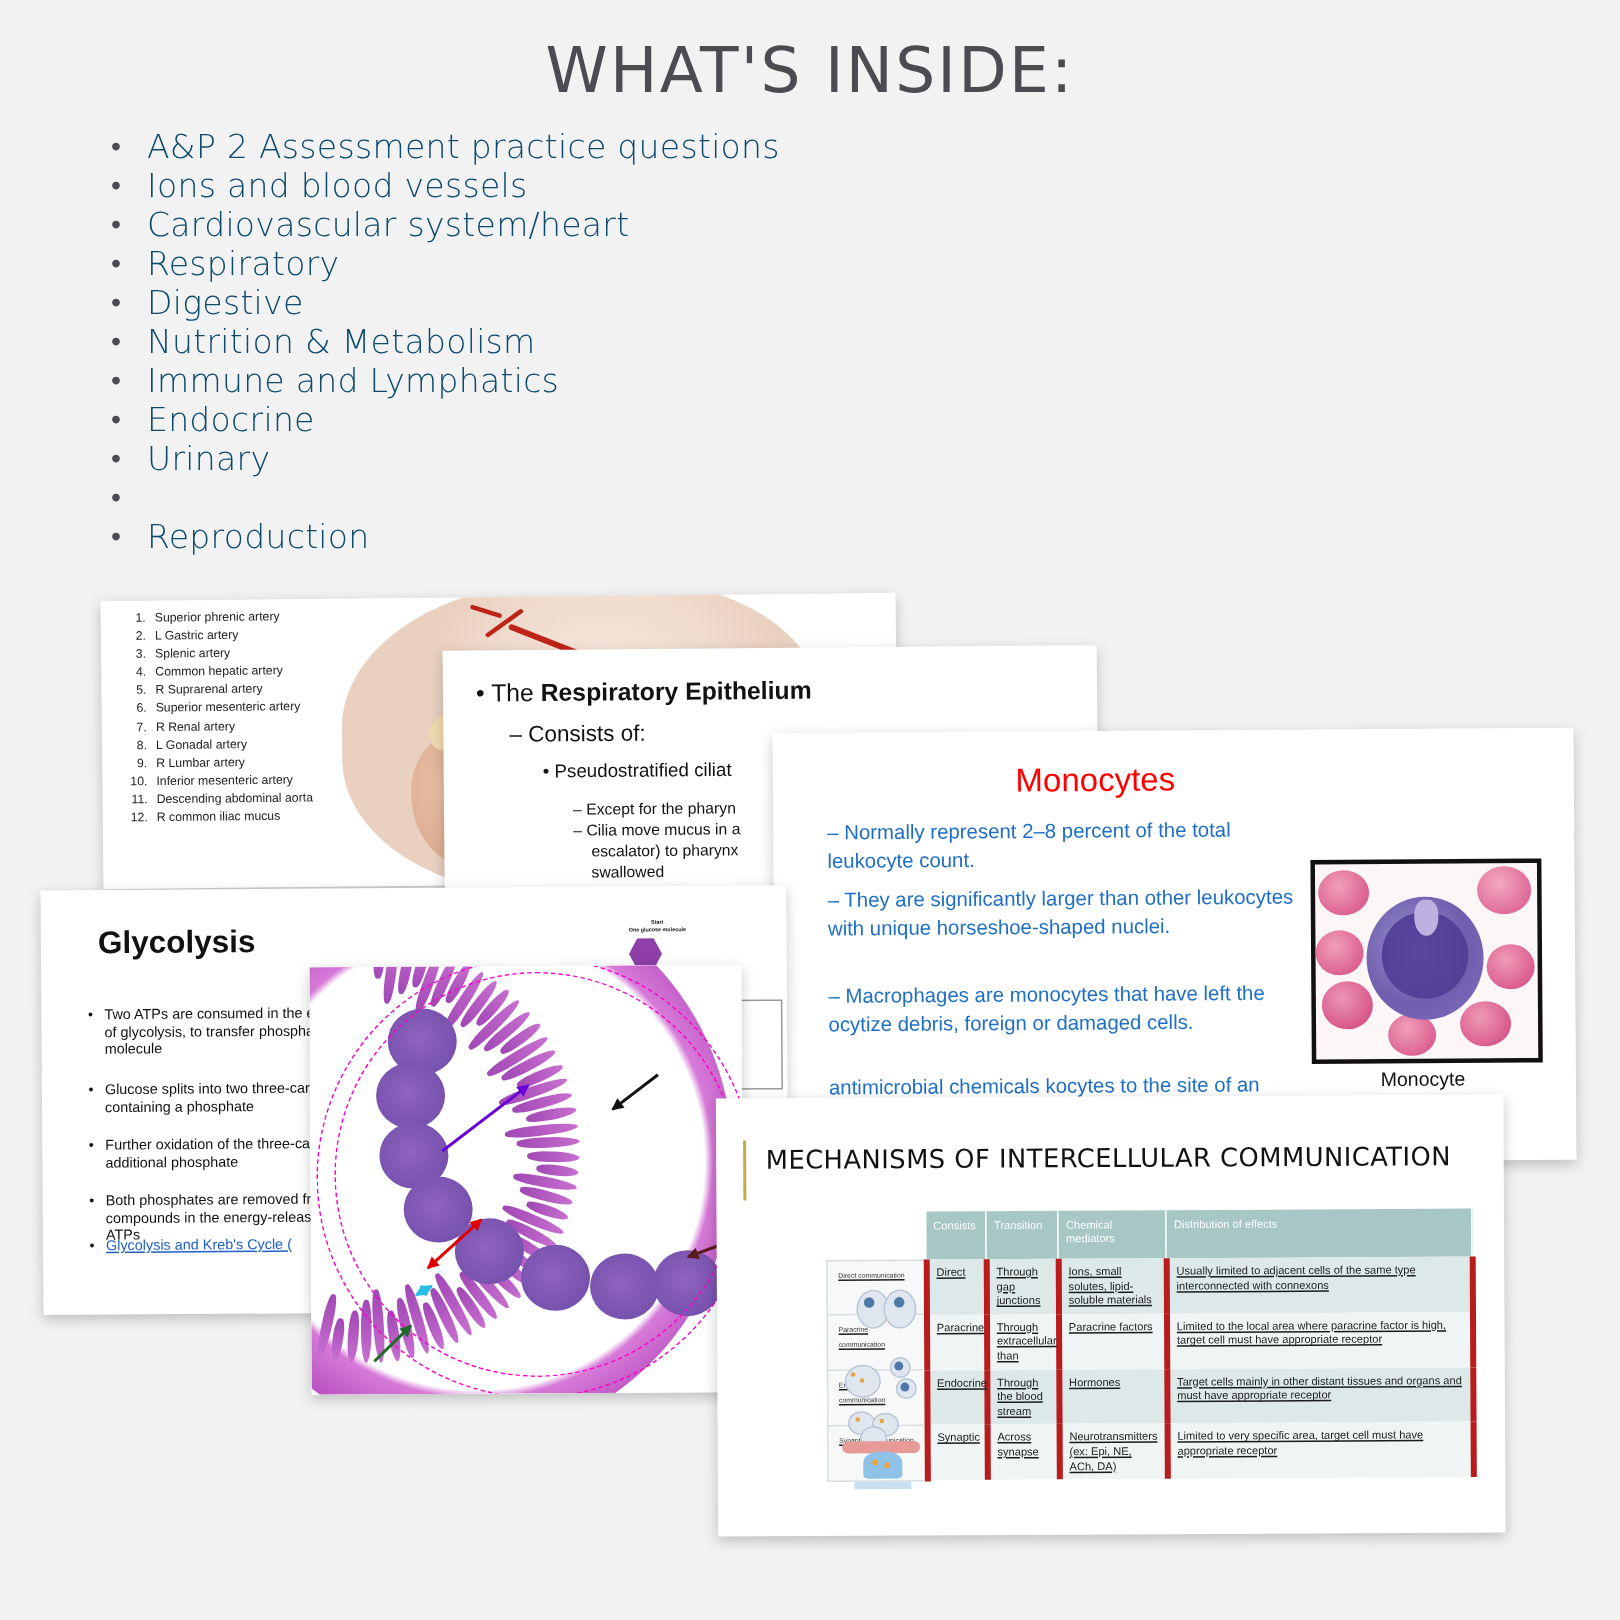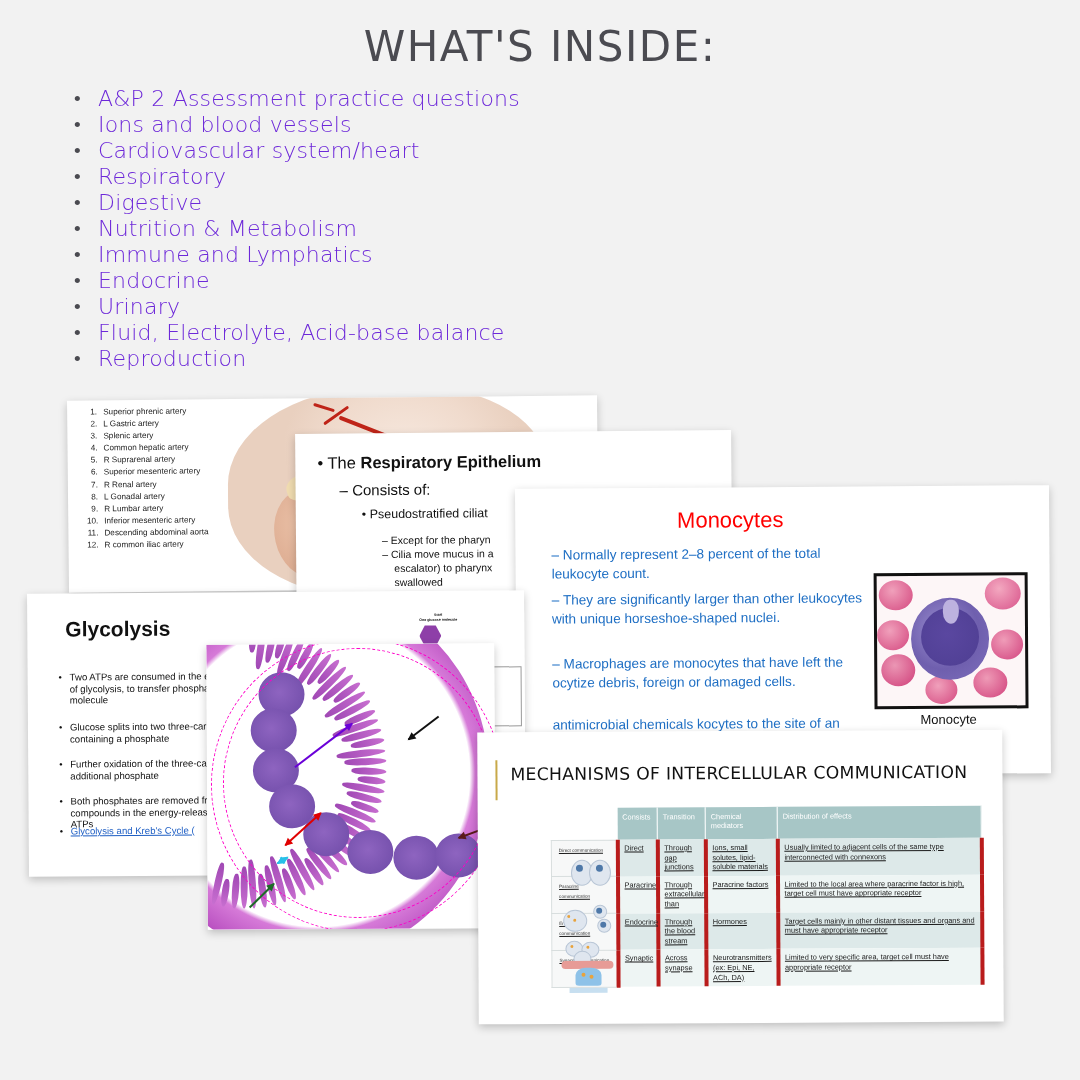--- a/index.html
+++ b/index.html
@@ -13,21 +13,21 @@
   
   .headline{
     position:absolute;left:0;top:22px;width:1080px;text-align:center;
     font-size:42px;letter-spacing:1.5px;color:#4b4b51;font-weight:400;
     font-family:"DejaVu Sans", sans-serif;
   }
   
   .toc{position:absolute;left:74px;top:86px;width:700px;}
   .toc-row{display:flex;align-items:flex-start;height:26px;}
   .toc-bullet{width:24px;flex:none;color:#4b4b51;font-size:19px;line-height:26px;text-align:left;}
-  .toc-label{color:#6d28d9;font-size:22px;line-height:26px;letter-spacing:.2px;
+  .toc-label{color:#0c4a6e;font-size:22px;line-height:26px;letter-spacing:.2px;
     font-family:"DejaVu Sans", sans-serif;font-weight:300;white-space:nowrap;}
 
   
   .andmore{
     position:absolute;left:104px;top:968px;
     font-size:38px;letter-spacing:1.5px;color:#4b4b51;font-weight:400;
     font-family:"DejaVu Sans", sans-serif;
   }
 
   
@@ -178,21 +178,20 @@
       <div class="toc-row">
         <span class="toc-bullet">•</span>
         <span class="toc-label">Endocrine</span>
       </div>
       <div class="toc-row">
         <span class="toc-bullet">•</span>
         <span class="toc-label">Urinary</span>
       </div>
       <div class="toc-row">
         <span class="toc-bullet">•</span>
-        <span class="toc-label">Fluid, Electrolyte, Acid-base balance</span>
       </div>
       <div class="toc-row">
         <span class="toc-bullet">•</span>
         <span class="toc-label">Reproduction</span>
       </div>
     </div>
 
   <div class="slide" id="slide-arteries">
     <div class="art-body">
       <div class="torso"></div>
@@ -256,21 +255,21 @@
         <div class="art-row">
           <span class="art-n">10.</span>
           <span>Inferior mesenteric artery</span>
         </div>
         <div class="art-row">
           <span class="art-n">11.</span>
           <span>Descending abdominal aorta</span>
         </div>
         <div class="art-row">
           <span class="art-n">12.</span>
-          <span>R common iliac artery</span>
+          <span>R common iliac mucus</span>
         </div>
       </div>
   </div>
 
   <div class="slide" id="slide-resp">
     <div class="resp-l1">
       <span>• </span><span>The </span><b>Respiratory Epithelium</b>
     </div>
     <div class="resp-l2">– Consists of:</div>
     <div class="resp-l3">• Pseudostratified ciliat</div>

